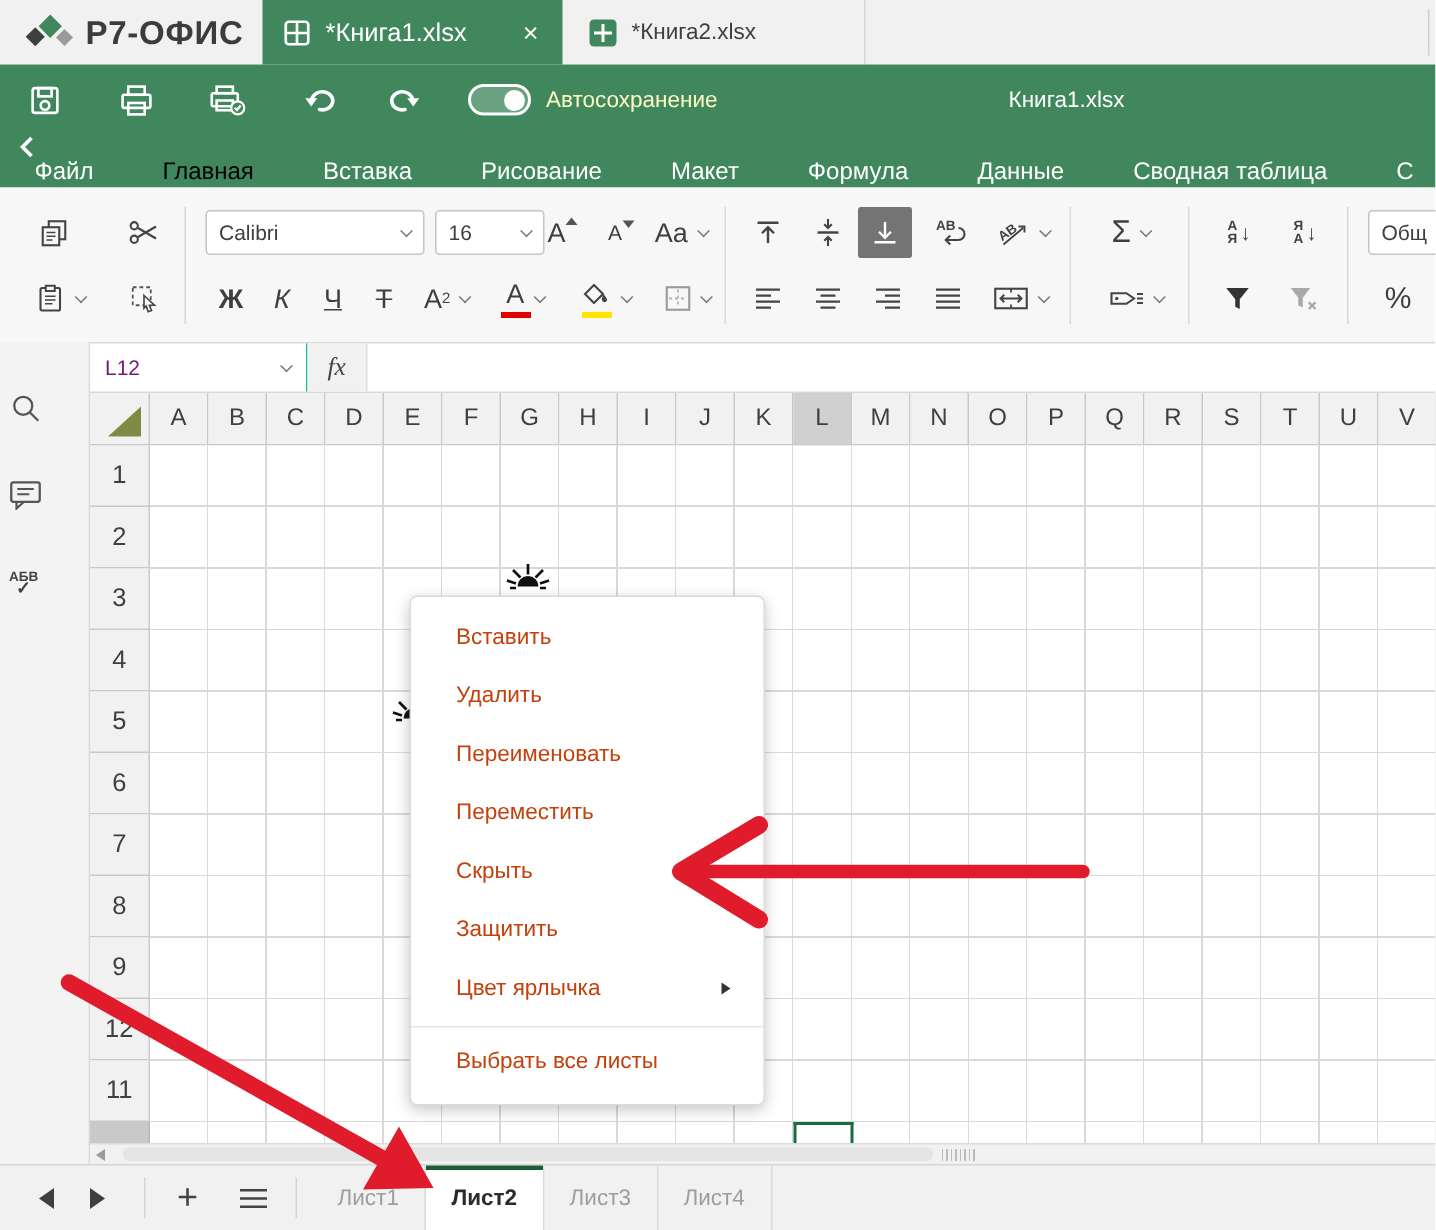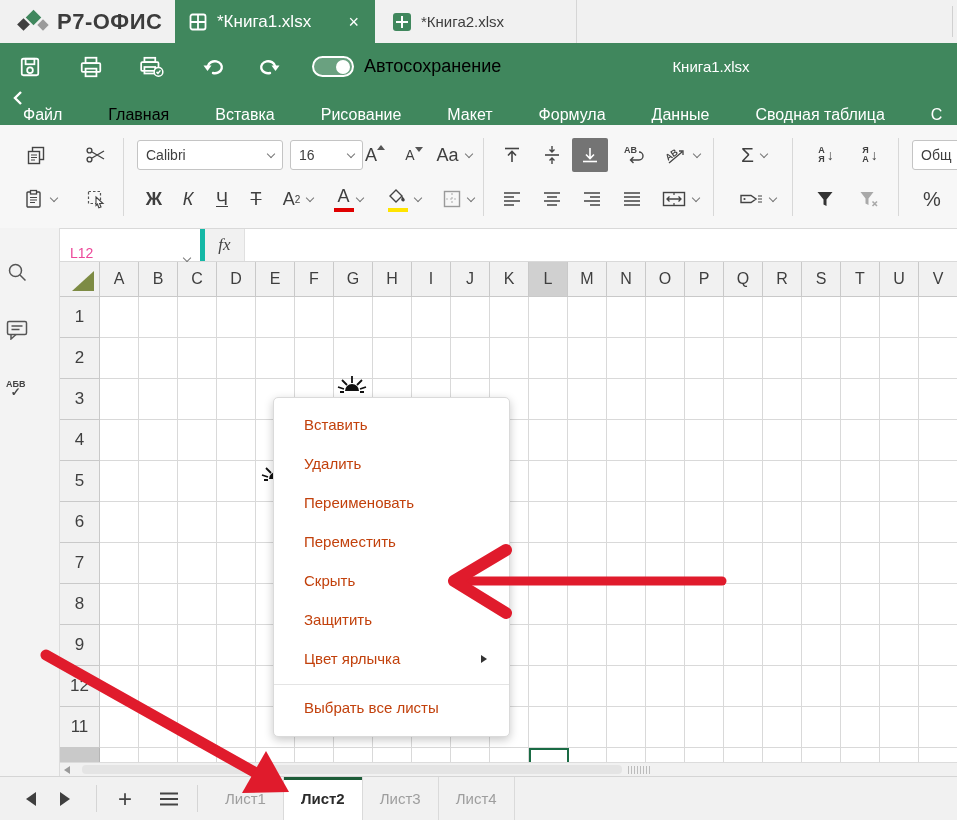--- a/index.html
+++ b/index.html
@@ -25,21 +25,21 @@
   .tab2-ico:before, .tab2-ico:after { content:""; position:absolute; background:#fff; }
   .tab2-ico:before { left:8px; top:3px; width:2px; height:12px; }
   .tab2-ico:after { left:3px; top:8px; width:12px; height:2px; }
   .topbar-endline { position:absolute; left:952px; top:6px; width:1px; height:31px; background:#d0d0d0; }
 
   
   .toolbar { position:absolute; left:0; top:43px; width:957px; height:47px; background:#40875d; }
   .tbtn { position:absolute; top:7px; width:34px; height:34px; display:flex; align-items:center; justify-content:center; border-radius:2px; }
   .toggle { position:absolute; left:312px; top:13px; width:42px; height:21px; border:2px solid #fff; border-radius:12px; background:rgba(255,255,255,.22); }
   .toggle-knob { position:absolute; right:2px; top:1.5px; width:14px; height:14px; background:#fff; border-radius:50%; }
-  .autosave { position:absolute; left:364px; top:0; height:47px; display:flex; align-items:center; color:#000000; font-size:18px; }
+  .autosave { position:absolute; left:364px; top:0; height:47px; display:flex; align-items:center; color:#fef9c3; font-size:15px; }
   .doc-title { position:absolute; left:576px; top:0; width:270px; height:47px; display:flex; align-items:center; justify-content:center; color:#fff; font-size:15px; }
 
   
   .menubar { position:absolute; left:0; top:90px; width:957px; height:35px; background:#40875d; display:flex; align-items:stretch;flex-direction:column; }
   .back-btn { width:36px; display:flex; align-items:center; justify-content:center; }
   .mtab { display:flex; align-items:center; padding:0 23px; color:#fff; font-size:16px; white-space:nowrap; }
   .mtab.active { background:#f7f7f7; color:#000000; }
 
   
   .ribbon { position:absolute; left:0; top:125px; width:957px; height:103px; background:#f7f7f7; }
@@ -53,21 +53,21 @@
   .glyph { font-size:18px; }
   .mini-tri-up { width:0; height:0; border-left:4px solid transparent; border-right:4px solid transparent; border-bottom:5px solid #555; position:absolute; }
   .mini-tri-dn { width:0; height:0; border-left:4px solid transparent; border-right:4px solid transparent; border-top:5px solid #555; position:absolute; }
   .colorbar { position:absolute; left:5px; bottom:4px; height:4px; width:20px; }
   .sort-letters { display:flex; flex-direction:column; font-size:9px; line-height:9px; font-weight:bold; color:#3f3f3f; margin-right:2px; }
   .sort-arrow { font-size:14px; }
   .numfmt { left:912px; width:60px; }
 
   
   .fbar { position:absolute; left:60px; top:228px; width:897px; height:34px; background:#fff; border-top:1px solid #d9d9d9; border-bottom:1px solid #d9d9d9; }
-  .namebox { position:absolute; left:0; top:0; width:145px; height:32px; display:flex; align-items:flex-end; padding:0 10px; font-size:14px; color:#ec4899; border-right:5px solid #14b8a6; }
+  .namebox { position:absolute; left:0; top:0; width:145px; height:32px; display:flex; align-items:center; padding:0 10px; font-size:14px; color:#701a75; border-right:1px solid #14b8a6; }
   .namebox .chev { margin-left:auto; }
   .fxcell { position:absolute; left:145px; top:0; width:40px; height:32px; background:#f1f1f1; border-right:1px solid #e0e0e0; display:flex; align-items:center; justify-content:center; font-family:"Liberation Serif", serif; font-style:italic; font-size:17px; color:#444; }
   .finput { position:absolute; left:185px; top:0; width:712px; height:32px; font-size:14px; color:#333; display:flex; align-items:center; padding:0 8px; }
 
   
   .sidebar { position:absolute; left:0; top:228px; width:60px; height:548px; background:#f3f3f3; border-right:1px solid #dcdcdc; }
   .sbtn { position:absolute; left:6px; width:32px; height:32px; display:flex; align-items:center; justify-content:flex-start; }
   .abc { font-size:9px; font-weight:bold; color:#444; letter-spacing:0; line-height:8px; text-align:center; }
 
   

